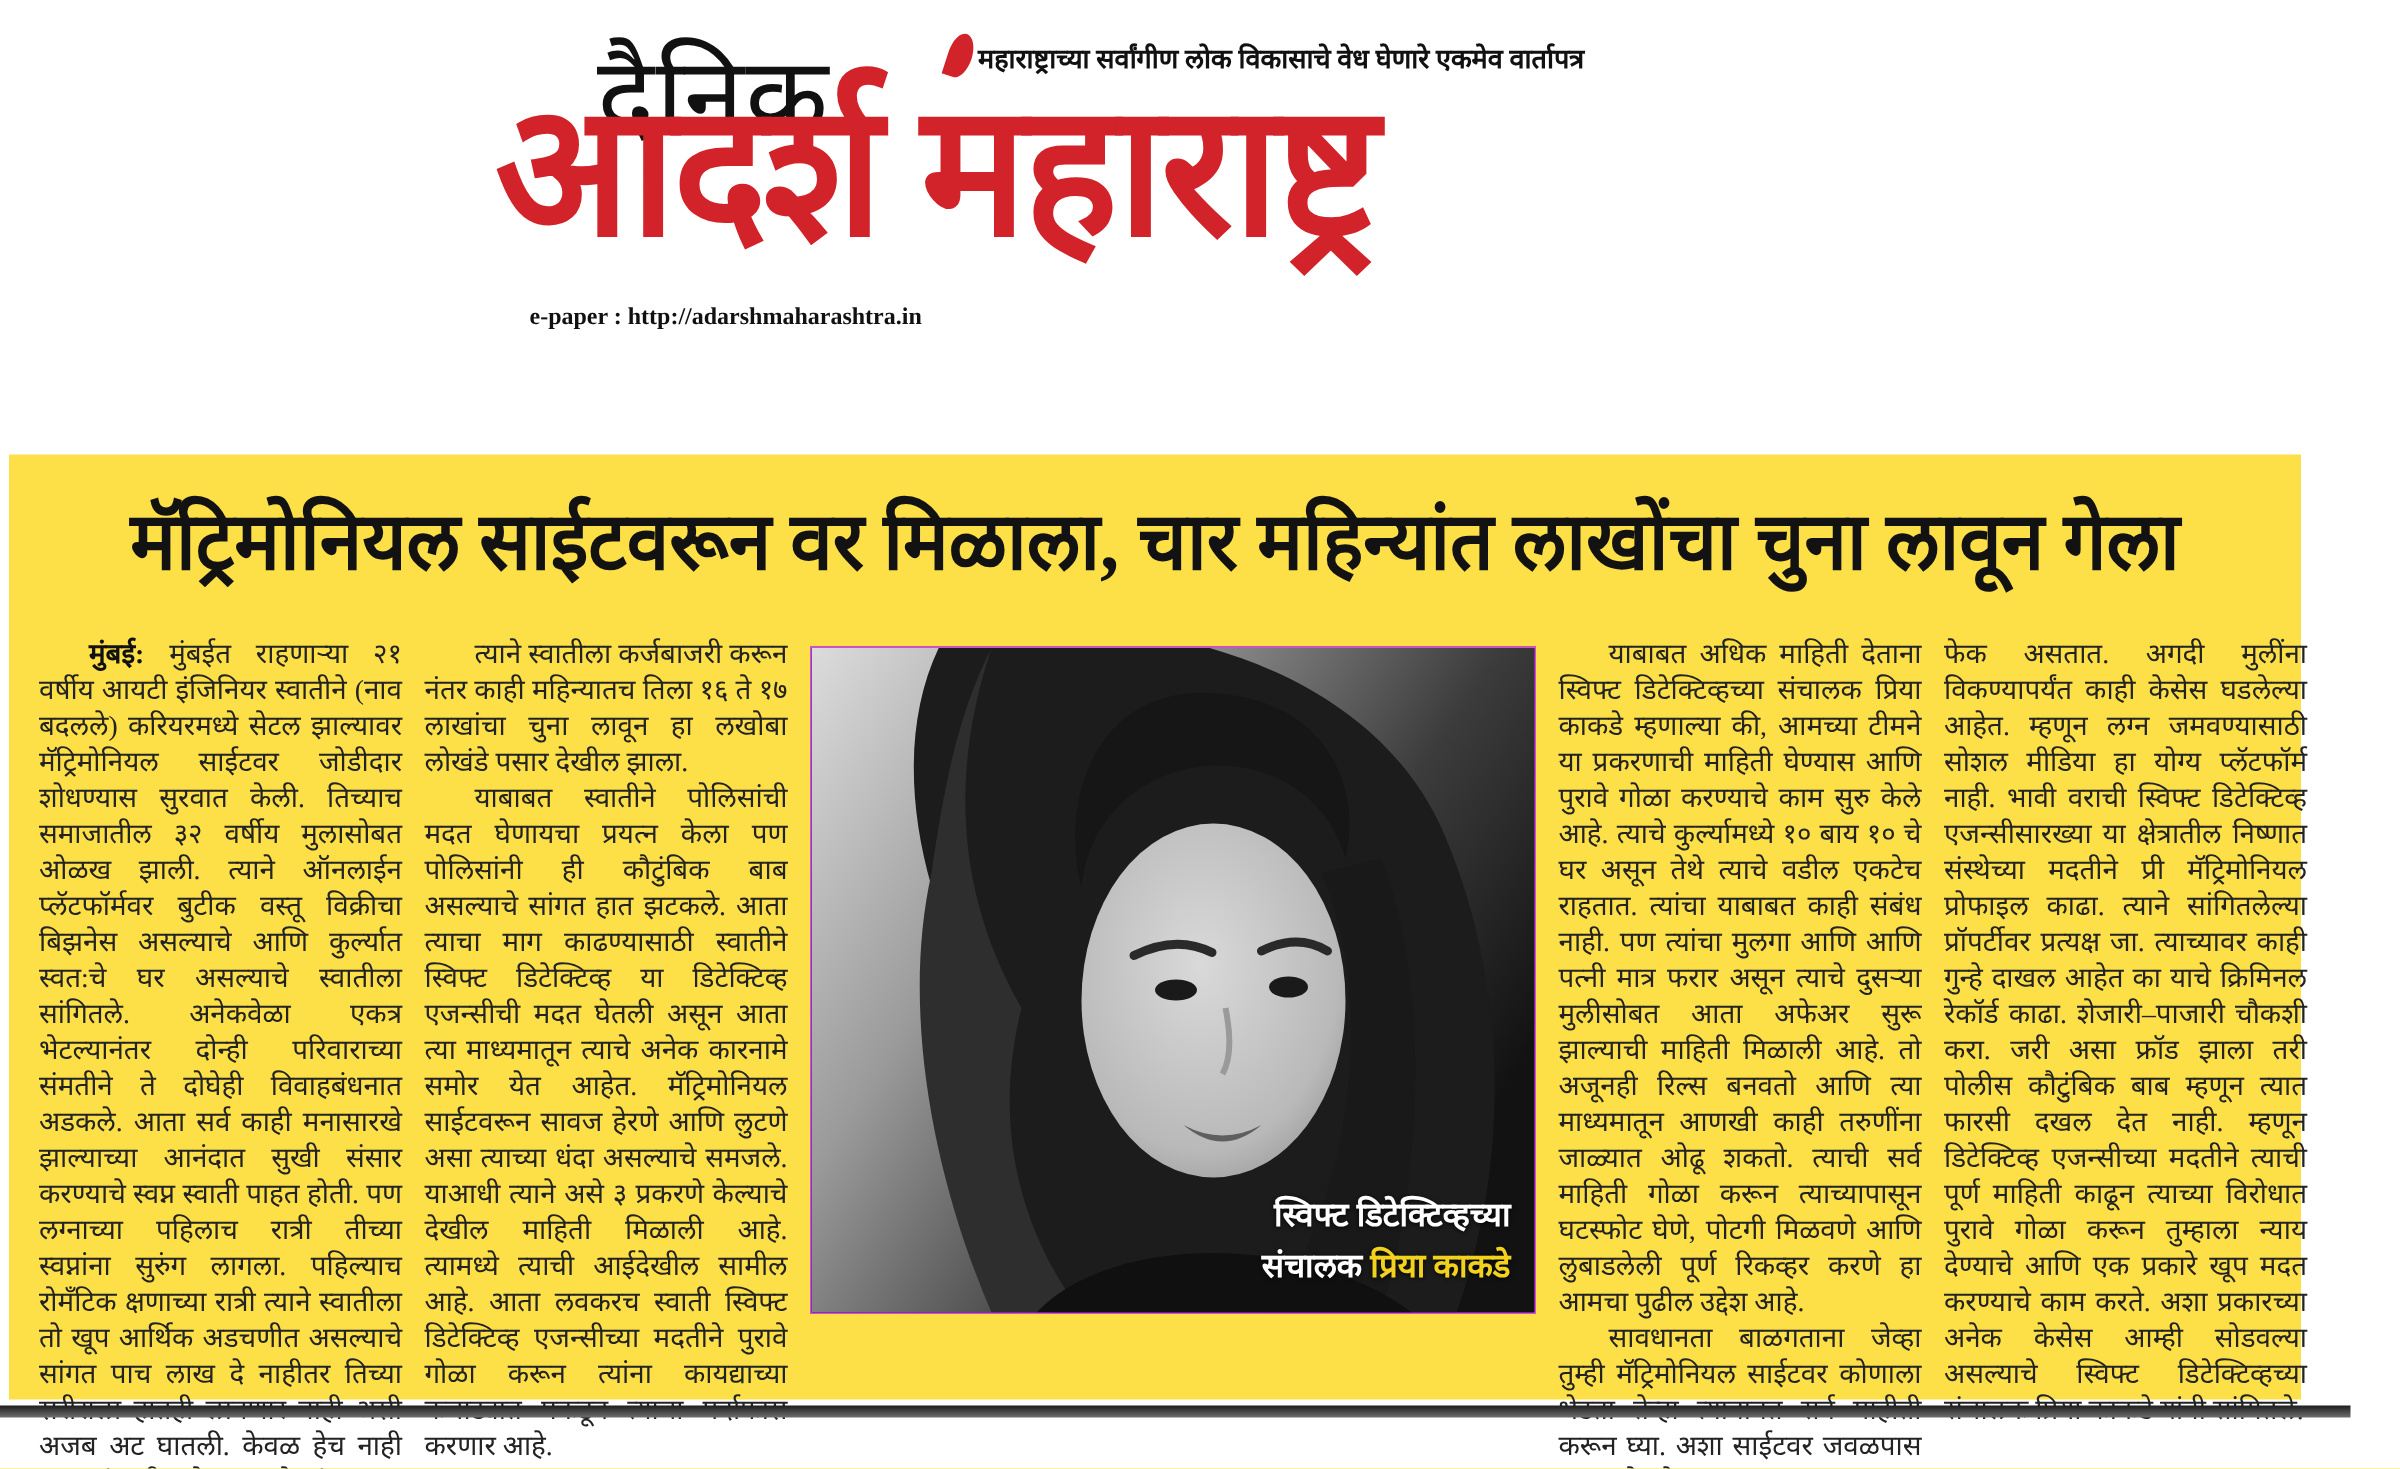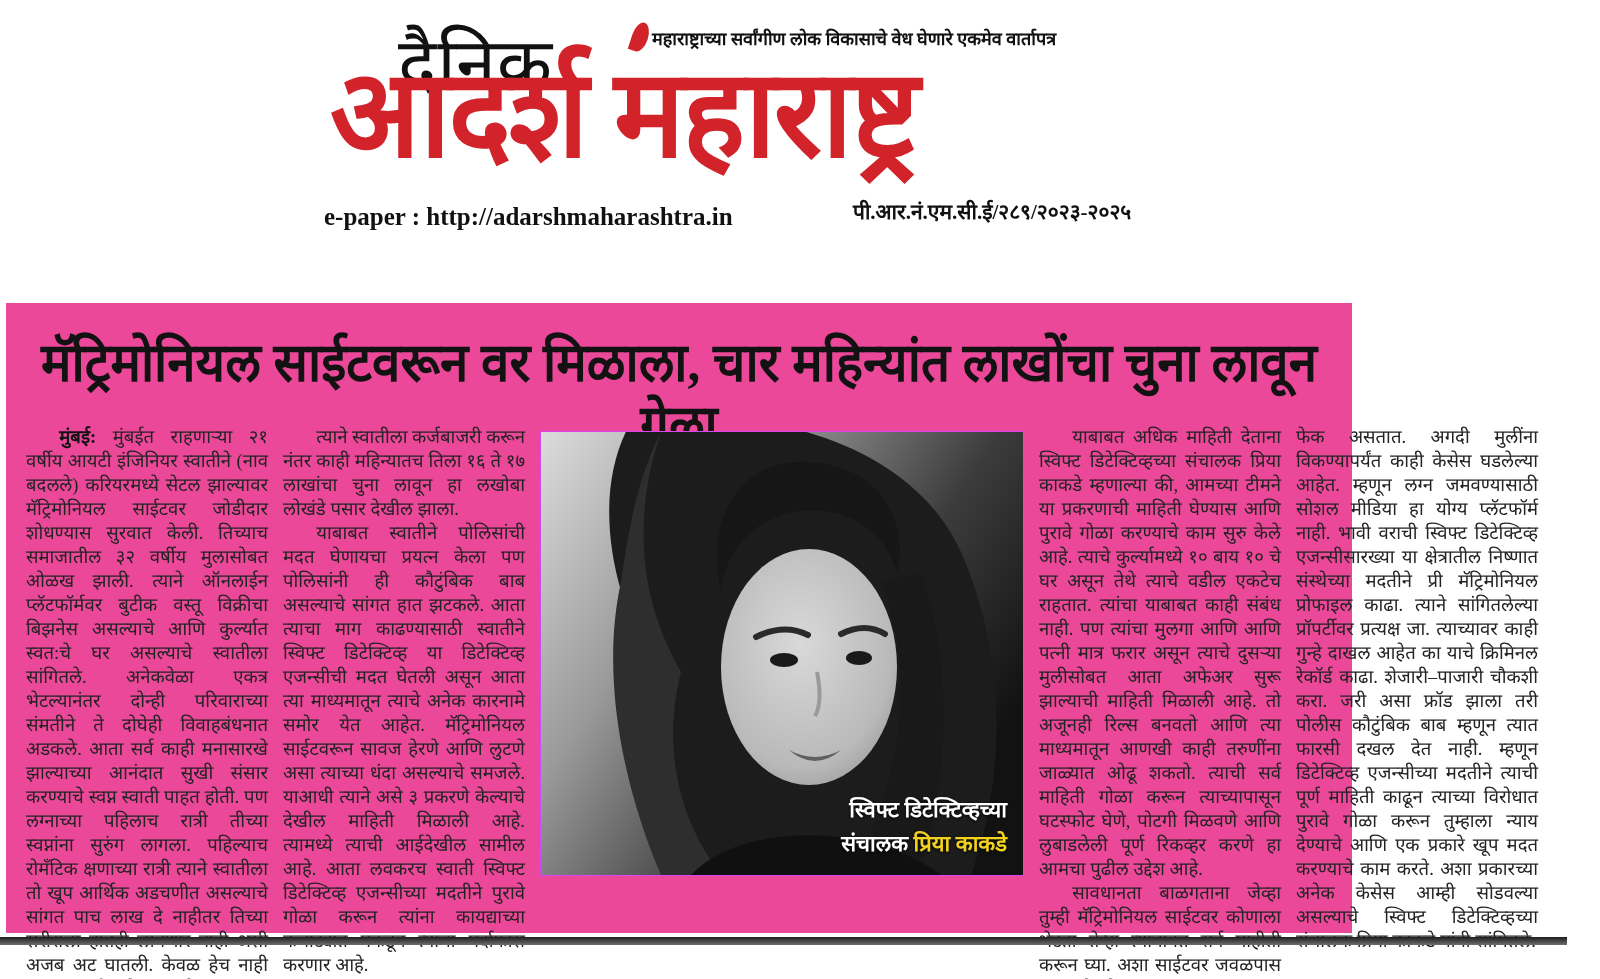--- a/index.html
+++ b/index.html
@@ -23,32 +23,32 @@
     width:16px;height:30px;border-radius:50% 50% 50% 0;
     background:#d2232a;transform:rotate(18deg);
   }
   .paper-title{
     position:absolute;top:48px;left:330px;width:730px;
     font-size:118px;font-weight:900;color:#d2232a;
     letter-spacing:-2px;line-height:1.1;white-space:nowrap;
     transform:scaleY(1.04);transform-origin:top left;
   }
   .epaper{
-    position:absolute;top:203px;left:324px;
-    font-size:25px;font-weight:700;color:#111;
+    position:absolute;top:203px;left:353px;
+    font-size:16px;font-weight:700;color:#111;
     text-decoration:none;
   }
   .registration{
     position:absolute;top:197px;left:853px;
     font-size:21px;font-weight:700;color:#111;
   }
   
   .article{
-    position:absolute;top:303px;left:6px;width:1346px;height:630px;
-    background:#ec4899;
+    position:absolute;top:303px;left:6px;width:1528px;height:630px;
+    background:#fde047;
   }
   .headline{
     margin:0;padding:28px 20px 0 20px;
     text-align:center;
     font-size:51px;font-weight:900;color:#121212;
     letter-spacing:0px;line-height:1.15;
     transform:scaleY(1.05);transform-origin:top center;
   }
   .cols{
     position:absolute;top:122px;left:20px;right:26px;bottom:0;
@@ -83,21 +83,20 @@
 </style>
 </head>
 <body>
 
 <header class="masthead">
   <div class="daily">दैनिक</div>
   <span class="tagline-swash"></span>
   <div class="tagline">महाराष्ट्राच्या सर्वांगीण लोक विकासाचे वेध घेणारे एकमेव वार्तापत्र</div>
   <div class="paper-title">आदर्श महाराष्ट्र</div>
   <a class="epaper" href="#">e-paper : http://adarshmaharashtra.in</a>
-  <div class="registration">पी.आर.नं.एम.सी.ई/२८९/२०२३-२०२५</div>
 </header>
 
 <section class="article">
   <h1 class="headline">मॅट्रिमोनियल साईटवरून वर मिळाला, चार महिन्यांत लाखोंचा चुना लावून गेला</h1>
 
   <div class="cols">
 
     <div class="col">
       <p><strong class="dateline">मुंबई:</strong> <span>मुंबईत राहणाऱ्या २१ वर्षीय आयटी इंजिनियर स्वातीने (नाव बदलले) करियरमध्ये सेटल झाल्यावर मॅट्रिमोनियल साईटवर जोडीदार शोधण्यास सुरवात केली. तिच्याच समाजातील ३२ वर्षीय मुलासोबत ओळख झाली. त्याने ऑनलाईन प्लॅटफॉर्मवर बुटीक वस्तू विक्रीचा बिझनेस असल्याचे आणि कुर्ल्यात स्वत:चे घर असल्याचे स्वातीला सांगितले. अनेकवेळा एकत्र भेटल्यानंतर दोन्ही परिवाराच्या संमतीने ते दोघेही विवाहबंधनात अडकले. आता सर्व काही मनासारखे झाल्याच्या आनंदात सुखी संसार करण्याचे स्वप्न स्वाती पाहत होती. पण लग्नाच्या पहिलाच रात्री तीच्या स्वप्नांना सुरुंग लागला. पहिल्याच रोमॅंटिक क्षणाच्या रात्री त्याने स्वातीला तो खूप आर्थिक अडचणीत असल्याचे सांगत पाच लाख दे नाहीतर तिच्या शरीराला हातही लावणार नाही अशी अजब अट घातली. केवळ हेच नाही तर यानंतरही अनेक कारणे सांगून</span></p>
     </div>

